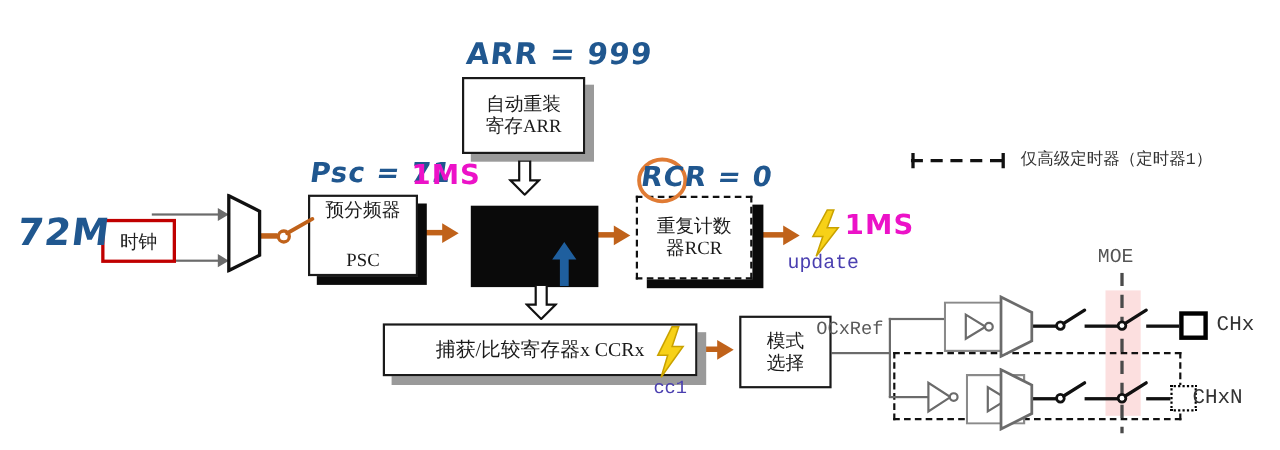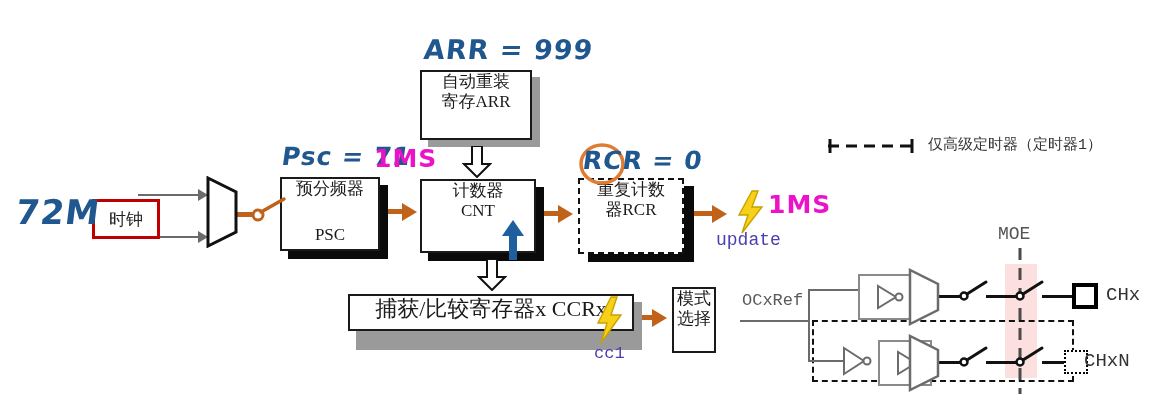--- a/index.html
+++ b/index.html
@@ -12,21 +12,21 @@
   }
   #stage{position:absolute;left:0;top:0;width:1164px;height:409px;}
 
   
   .blk{
     position:absolute;
     box-sizing:border-box;
     background:#fff;
     border:2px solid #1a1a1a;
     display:flex;flex-direction:column;
-    align-items:center;justify-content:flex-start;
+    align-items:center;justify-content:center;
     font-family:"Liberation Serif", serif;
     color:#1a1a1a;
     line-height:1.15;
     z-index:6;
   }
   .blk .ln{display:block;white-space:nowrap;}
   .shadow{
     position:absolute;
     background:#0a0a0a;
     z-index:5;
@@ -148,24 +148,20 @@
   </div>
   <div class="hand" style="left:424px;top:34px;font-size:27px;transform:skewX(-6deg);">ARR = 999</div>
 
   <div class="dnArrow" style="left:462px;top:146px;">
     <svg width="30" height="32" viewBox="0 0 30 32">
       <polygon points="10,0 20,0 20,18 28,18 15,31 2,18 10,18" fill="#ffffff" stroke="#111" stroke-width="2"></polygon>
     </svg>
   </div>
 
   <div class="shadow" style="left:428px;top:187px;width:116px;height:74px;"></div>
-  <div class="blk" style="left:420px;top:179px;width:116px;height:74px;font-size:17px;">
-    <span class="ln">计数器</span>
-    <span class="ln">CNT</span>
-  </div>
 
   <div class="circ" style="left:500px;top:218px;">
     <svg width="26" height="44" viewBox="0 0 26 44">
       <polygon points="13,2 24,18 17,18 17,42 9,42 9,18 2,18" fill="#1f5f9e"></polygon>
     </svg>
   </div>
 
   <div class="wireH or" style="left:536px;top:211px;width:26px;"></div>
   <div class="ahR or" style="left:558px;top:205px;"></div>
 
@@ -193,35 +189,35 @@
   <div class="hand mag" style="left:768px;top:190px;font-size:25px;">1MS</div>
   <div class="lbl" style="left:716px;top:230px;font-size:18px;color:#4a3fb0;">update</div>
 
   <div class="dnArrow" style="left:477px;top:259px;">
     <svg width="30" height="32" viewBox="0 0 30 32">
       <polygon points="10,0 20,0 20,18 28,18 15,31 2,18 10,18" fill="#ffffff" stroke="#111" stroke-width="2"></polygon>
     </svg>
   </div>
 
   <div class="shadow gray" style="left:356px;top:302px;width:286px;height:48px;"></div>
-  <div class="blk" style="left:348px;top:294px;width:286px;height:37px;font-size:22px;">
+  <div class="blk" style="left:348px;top:294px;width:286px;height:48px;font-size:18px;">
     <span class="ln">捕获/比较寄存器x  CCRx</span>
   </div>
 
   <div class="bolt" style="left:595px;top:296px;">
     <svg width="30" height="48" viewBox="0 0 30 48">
       <polygon points="16,1 3,27 12,27 6,47 26,19 16,19 22,1" fill="#f7d117" stroke="#c9a200" stroke-width="1.4"></polygon>
     </svg>
   </div>
   <div class="lbl" style="left:594px;top:344px;font-size:17px;color:#4a3fb0;">cc1</div>
 
   <div class="wireH or" style="left:626px;top:315px;width:32px;"></div>
   <div class="ahR or" style="left:652px;top:309px;"></div>
 
-  <div class="blk" style="left:672px;top:287px;width:44px;height:66px;font-size:17px;">
+  <div class="blk" style="left:672px;top:287px;width:84px;height:66px;font-size:17px;">
     <span class="ln">模式</span>
     <span class="ln">选择</span>
   </div>
 
   <div class="lbl" style="left:742px;top:291px;font-size:17px;color:#5a5a5a;">OCxRef</div>
   <div class="wireH" style="left:740px;top:320px;width:70px;"></div>
   <div class="wireV" style="left:808px;top:289px;height:72px;"></div>
 
   <div class="wireH" style="left:808px;top:289px;width:52px;"></div>
 

